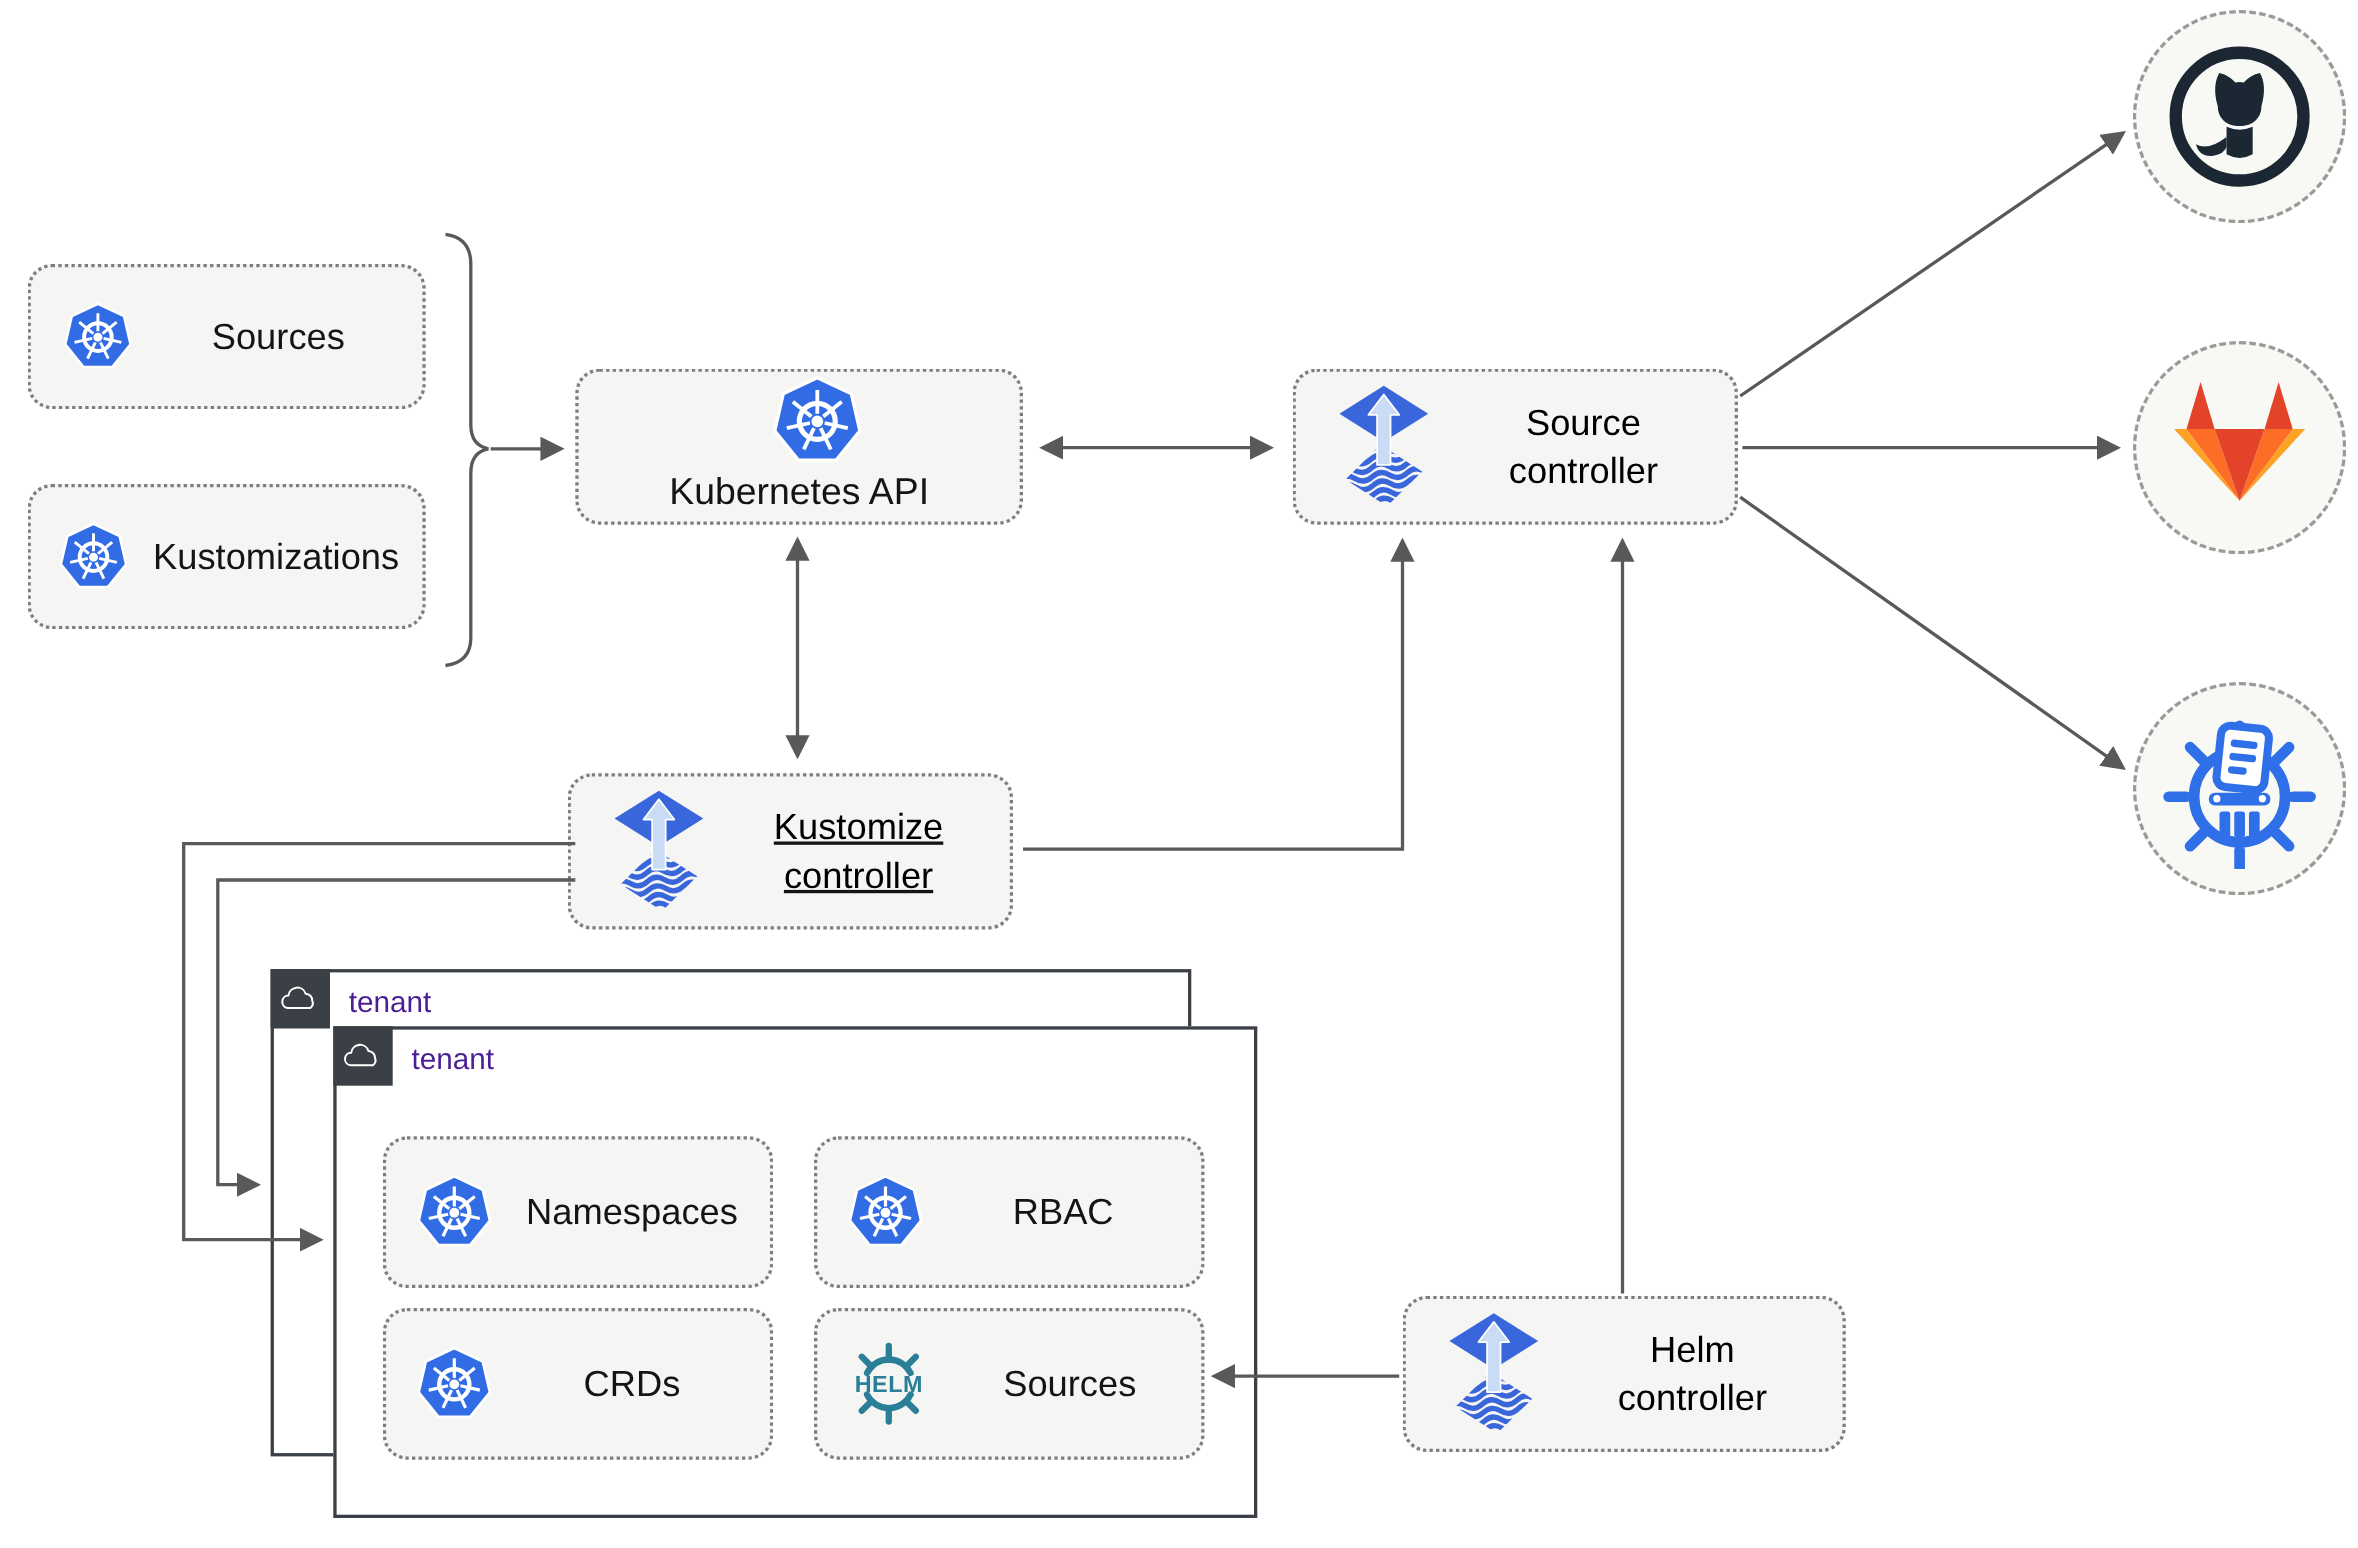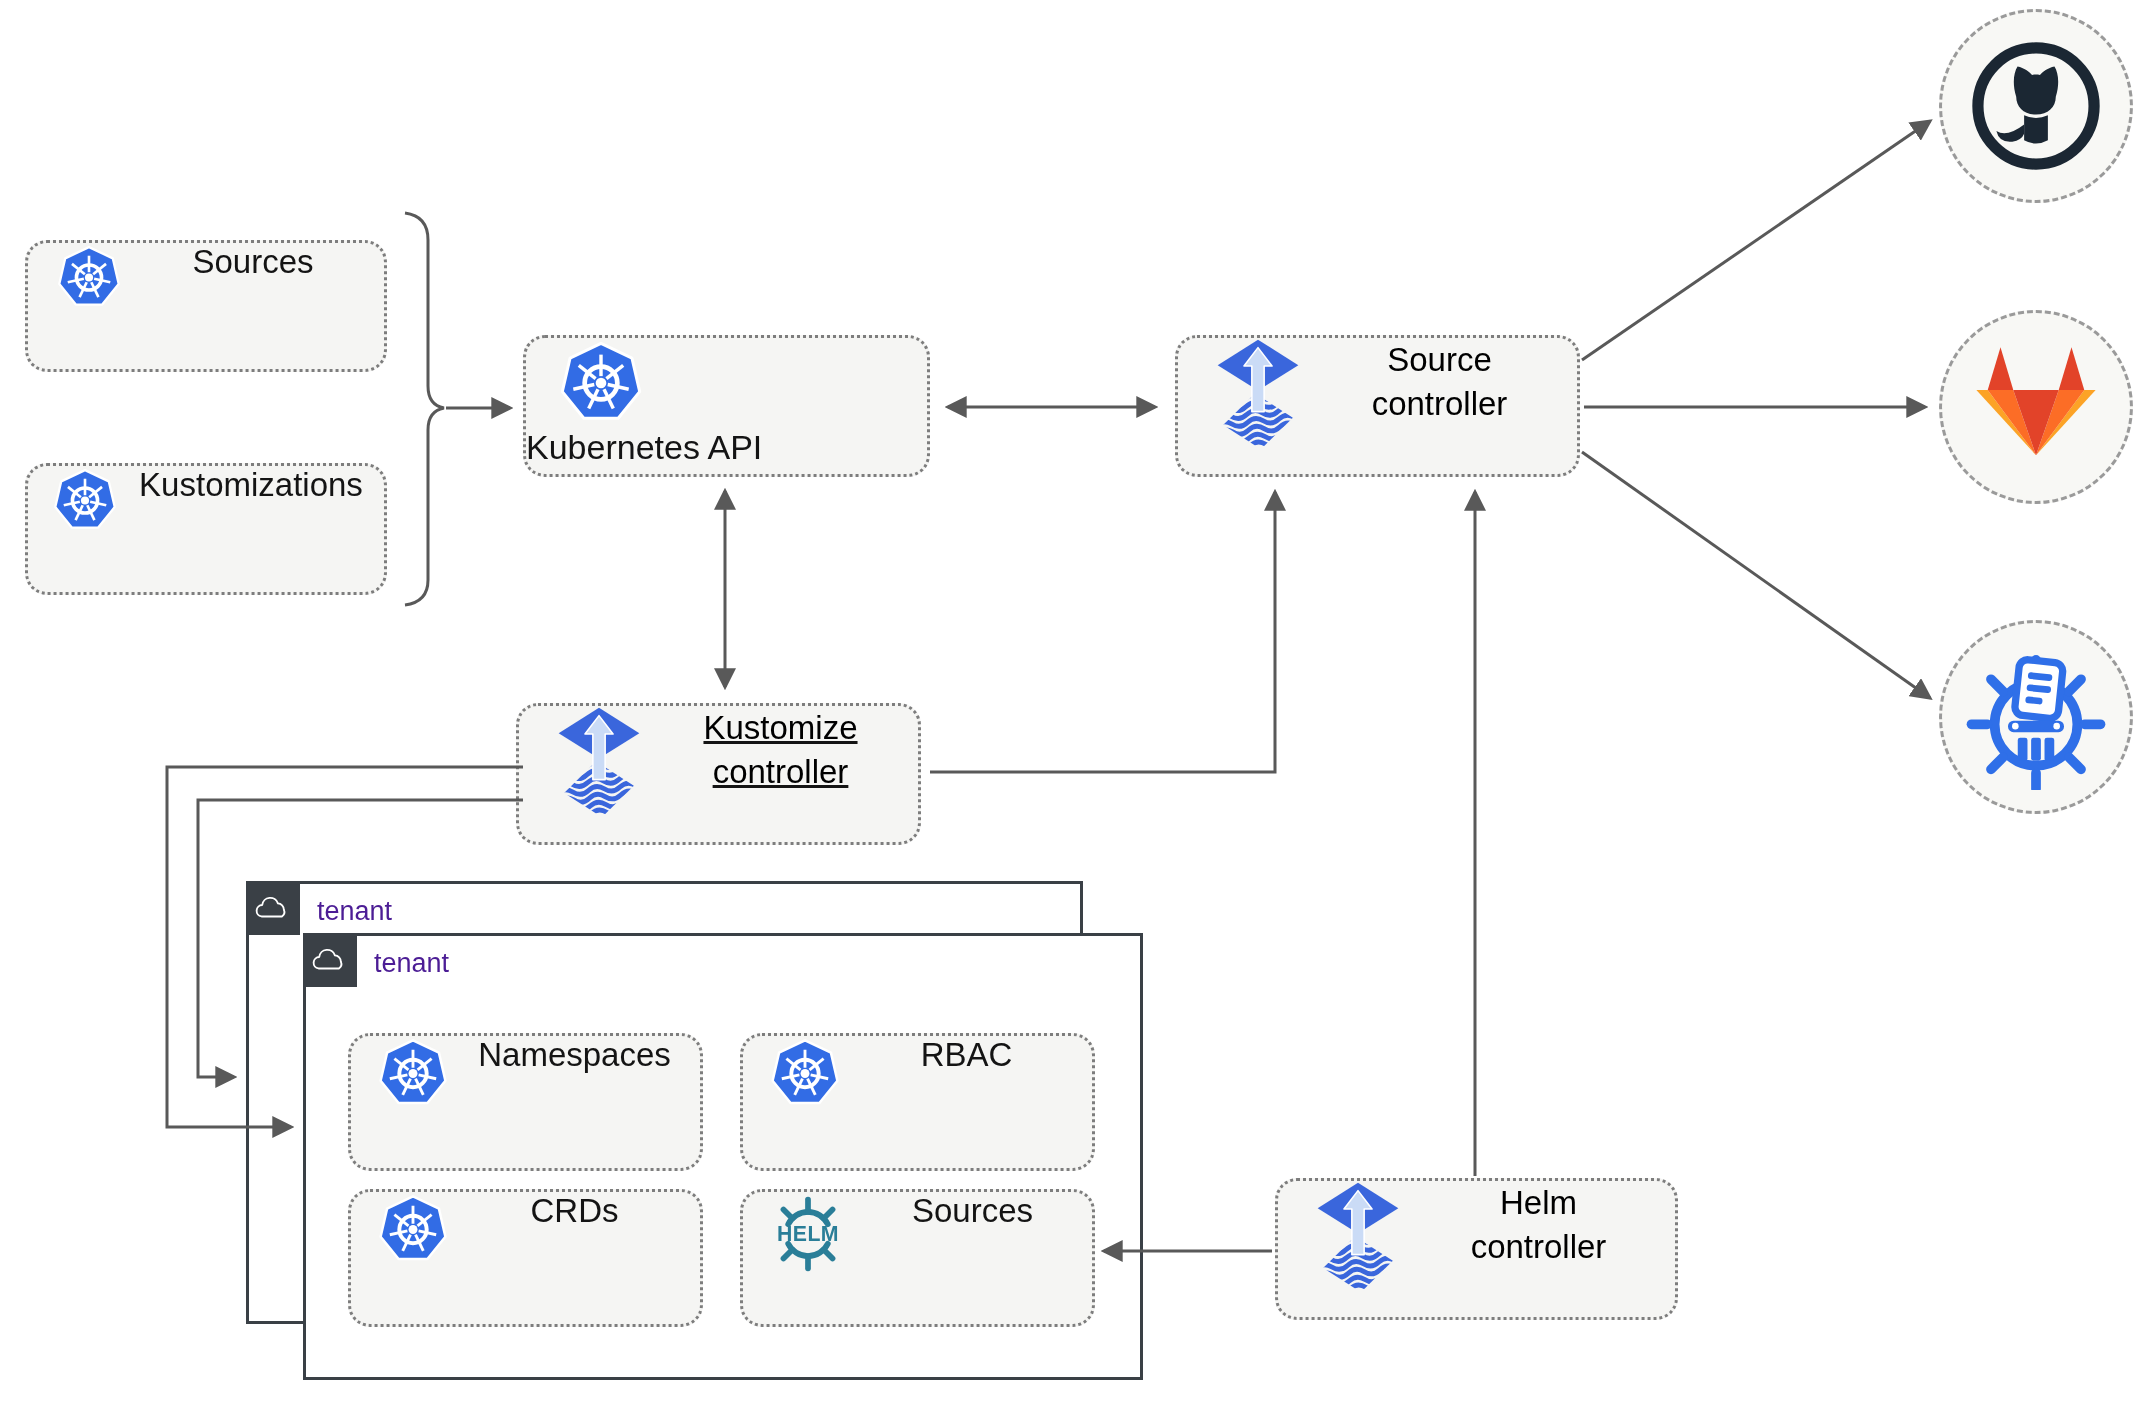--- a/index.html
+++ b/index.html
@@ -1,21 +1,21 @@
 <!DOCTYPE html>
 <html><head>
 <meta charset="utf-8">
 <style>
   html,body{margin:0;padding:0;background:#ffffff;}
   .canvas{position:relative;width:2144px;height:1407px;background:#ffffff;
           font-family:"Liberation Sans",sans-serif;color:#141414;overflow:hidden;}
 
   
   .nbox{position:absolute;background:#f5f5f3;border:3px dotted #7d7d7d;border-radius:22px;
-        display:flex;align-items:flex-start;box-sizing:border-box;}
+        display:flex;align-items:center;box-sizing:border-box;}
   .nbox .icon{flex:0 0 auto;}
   .nbox .lbl{flex:1;text-align:center;font-size:33px;color:#141414;}
   .nbox .lbl2{flex:1;text-align:center;font-size:33px;line-height:1.32;color:#000000;}
 
   
   .ext{position:absolute;width:194px;height:194px;border-radius:50%;background:#f8f8f5;
        border:3px dashed #9a9a9a;box-sizing:border-box;
        display:flex;align-items:center;justify-content:center;}
 
   
@@ -179,21 +179,21 @@
     </div>
   </div>
 
   <div class="nbox z3" style="left:25px;top:240px;width:362px;height:132px;">
     <svg class="icon" width="66" height="69" style="margin-left:28px">
         <use href="#k8s"></use>
       </svg>
     <div class="lbl">Sources</div>
   </div>
 
-  <div class="nbox z3" style="left:25px;top:463px;width:362px;height:132px;">
+  <div class="nbox z3" style="left:25px;top:440px;width:362px;height:132px;">
     <svg class="icon" width="66" height="69" style="margin-left:24px">
         <use href="#k8s"></use>
       </svg>
     <div class="lbl">Kustomizations</div>
   </div>
 
   <div class="nbox z3" style="left:523px;top:335px;width:407px;height:142px;flex-direction:column;">
     <svg class="icon" width="86" height="90" style="margin-left:32px">
         <use href="#k8s"></use>
       </svg>

